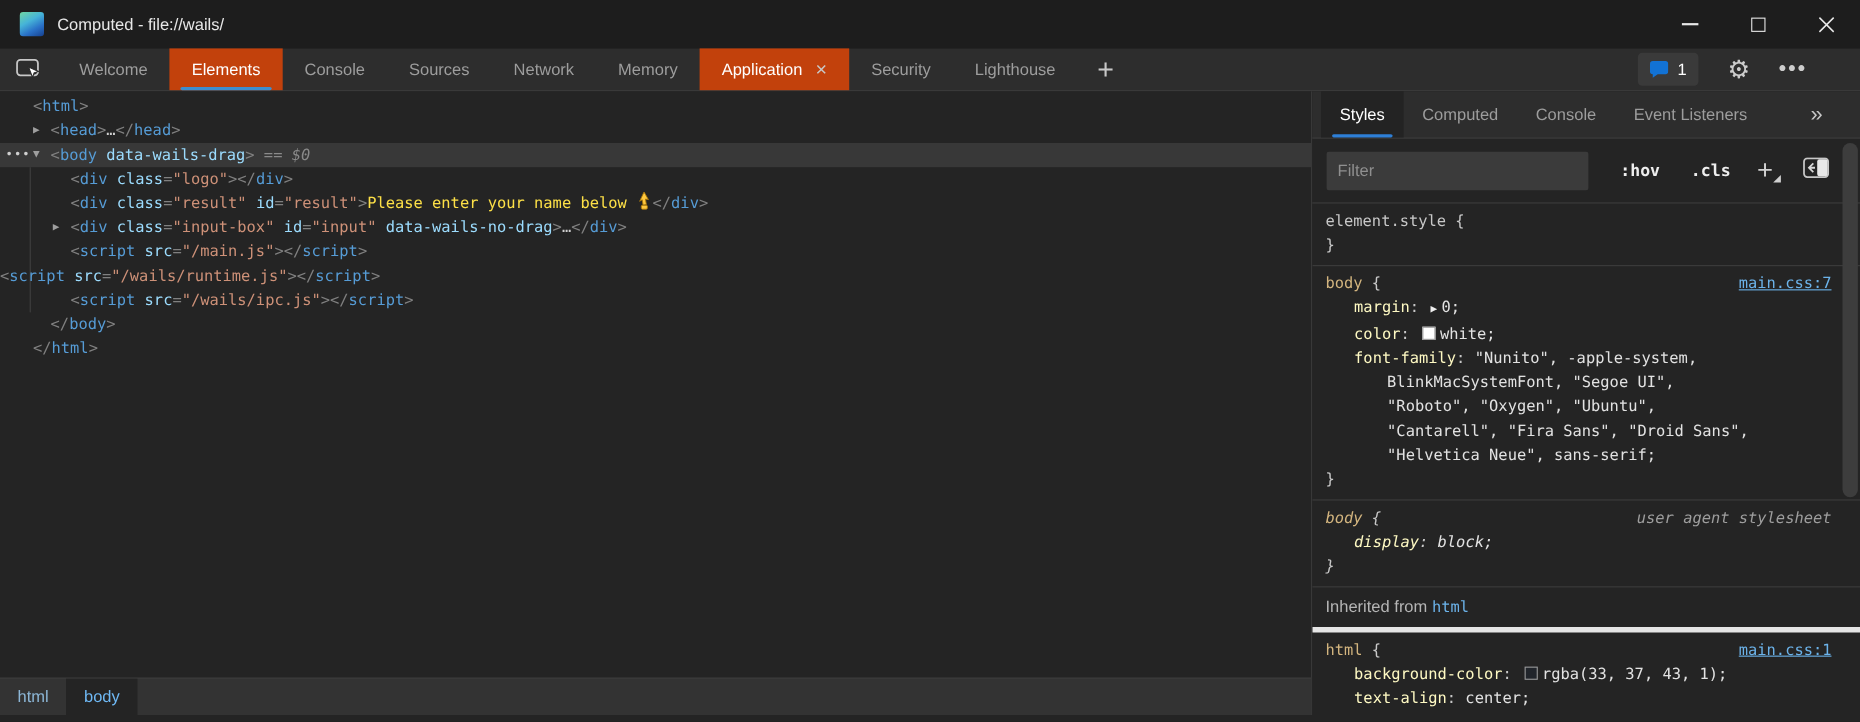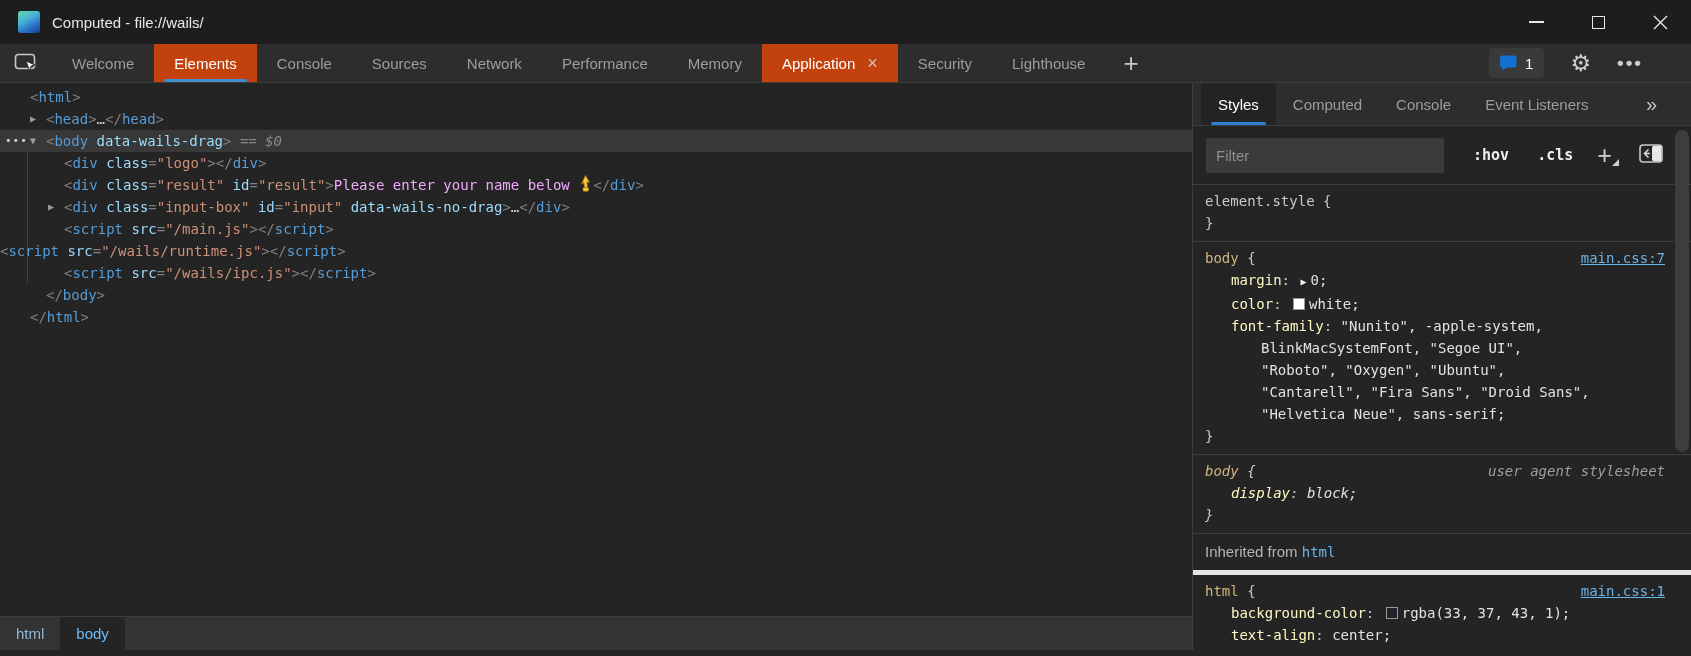--- a/index.html
+++ b/index.html
@@ -45,21 +45,21 @@
     font-family:"DejaVu Sans Mono", monospace; font-size:14px; }
   .dom-row { height:22px; line-height:22px; white-space:pre; position:relative; color:#c8c8c8; }
   .dom-row.selected { background:#383838; }
   .dom-gutter { position:absolute; left:5px; top:0; color:#cfcfcf; font-size:11px; letter-spacing:1px; }
   .dom-arrow { position:absolute; top:0; color:#9e9e9e; font-size:10px; }
   .guide-line { position:absolute; left:27px; width:1px; background:#3f3f3f; }
   .sg-p { color:#808080; }
   .sg-t { color:#569cd6; }
   .sg-a { color:#9cdcfe; }
   .sg-v { color:#ce9178; }
-  .sg-x { color:#f0abfc; }
+  .sg-x { color:#fde047; }
   .sg-e { color:#d0d0d0; }
   .sg-f { color:#8a8a8a; font-style:italic; }
   .hand-icon { display:inline-block; vertical-align:-2px; }
 
   .breadcrumb { height:34px; background:#333333; border-top:1px solid #3d3d3d;
     display:flex; align-items:stretch; font-size:15px; }
   .crumb { padding:0 16px; display:flex; align-items:center; color:#8cb6d6; cursor:default; }
   .crumb.selected { background:#242424; color:#6fb9f5; }
 
   
@@ -147,23 +147,20 @@
       <div class="tab">
         <span>Console</span>
       </div>
       <div class="tab">
         <span>Sources</span>
       </div>
       <div class="tab">
         <span>Network</span>
       </div>
       <div class="tab">
-        <span>Performance</span>
-      </div>
-      <div class="tab">
         <span>Memory</span>
       </div>
       <div class="tab active">
         <span>Application</span>
         <span class="tab-close">×</span>
       </div>
       <div class="tab">
         <span>Security</span>
       </div>
       <div class="tab">

